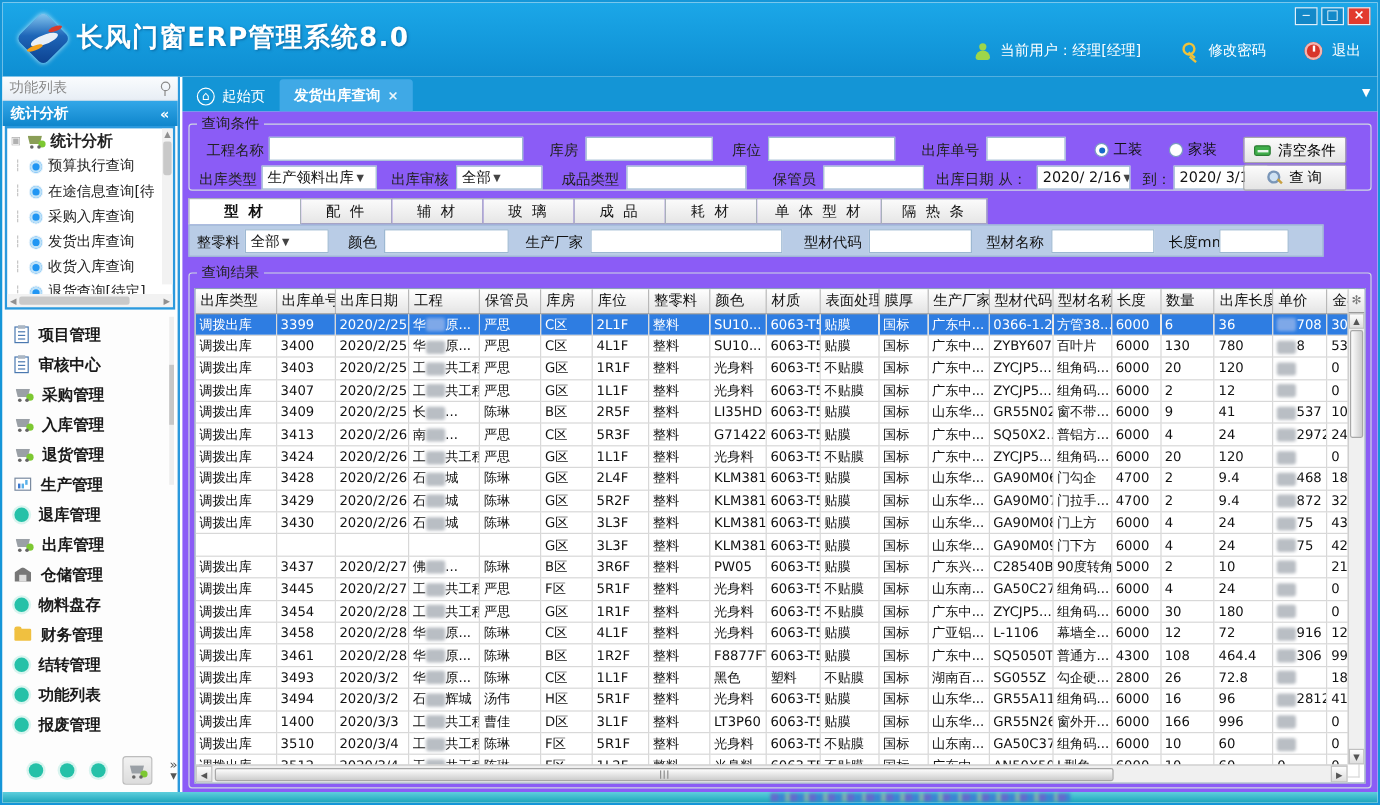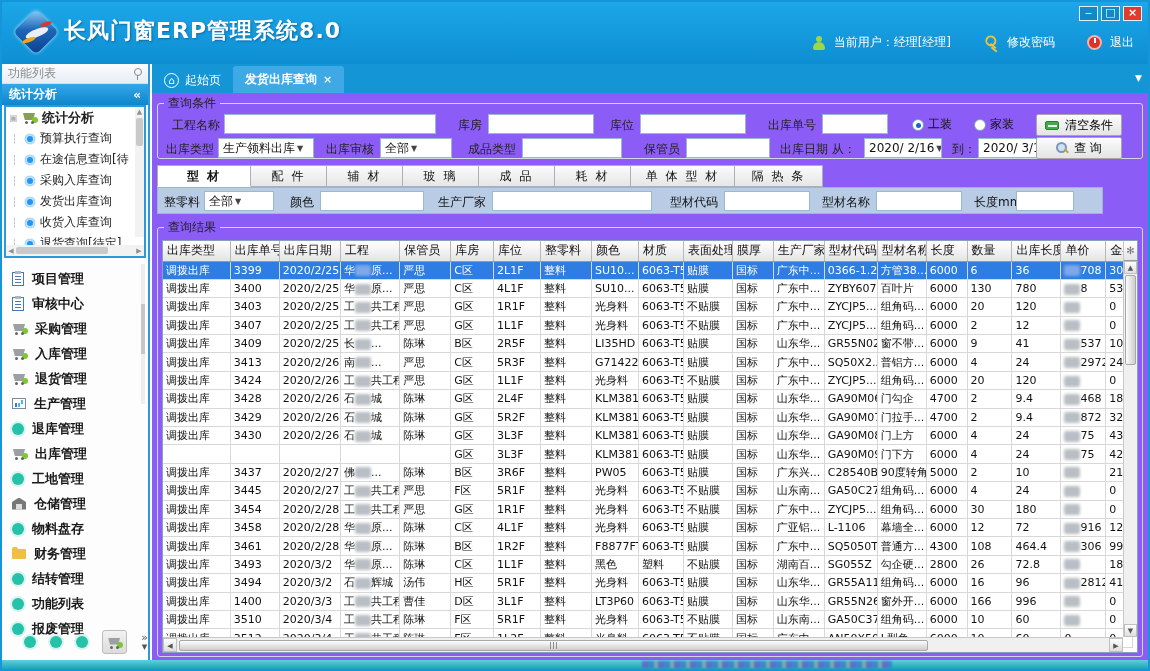--- a/index.html
+++ b/index.html
@@ -320,24 +320,20 @@
         <span class="mi-circle"></span>
         <span>退库管理</span>
       </div>
       <div class="menu-item">
         <span class="icon-cart">
           <span class="cdot"></span>
         </span>
         <span>出库管理</span>
       </div>
       <div class="menu-item">
-        <span class="mi-circle"></span>
-        <span>工地管理</span>
-      </div>
-      <div class="menu-item">
         <span class="mi-warehouse"></span>
         <span>仓储管理</span>
       </div>
       <div class="menu-item">
         <span class="mi-circle"></span>
         <span>物料盘存</span>
       </div>
       <div class="menu-item">
         <span class="mi-folder"></span>
         <span>财务管理</span>

